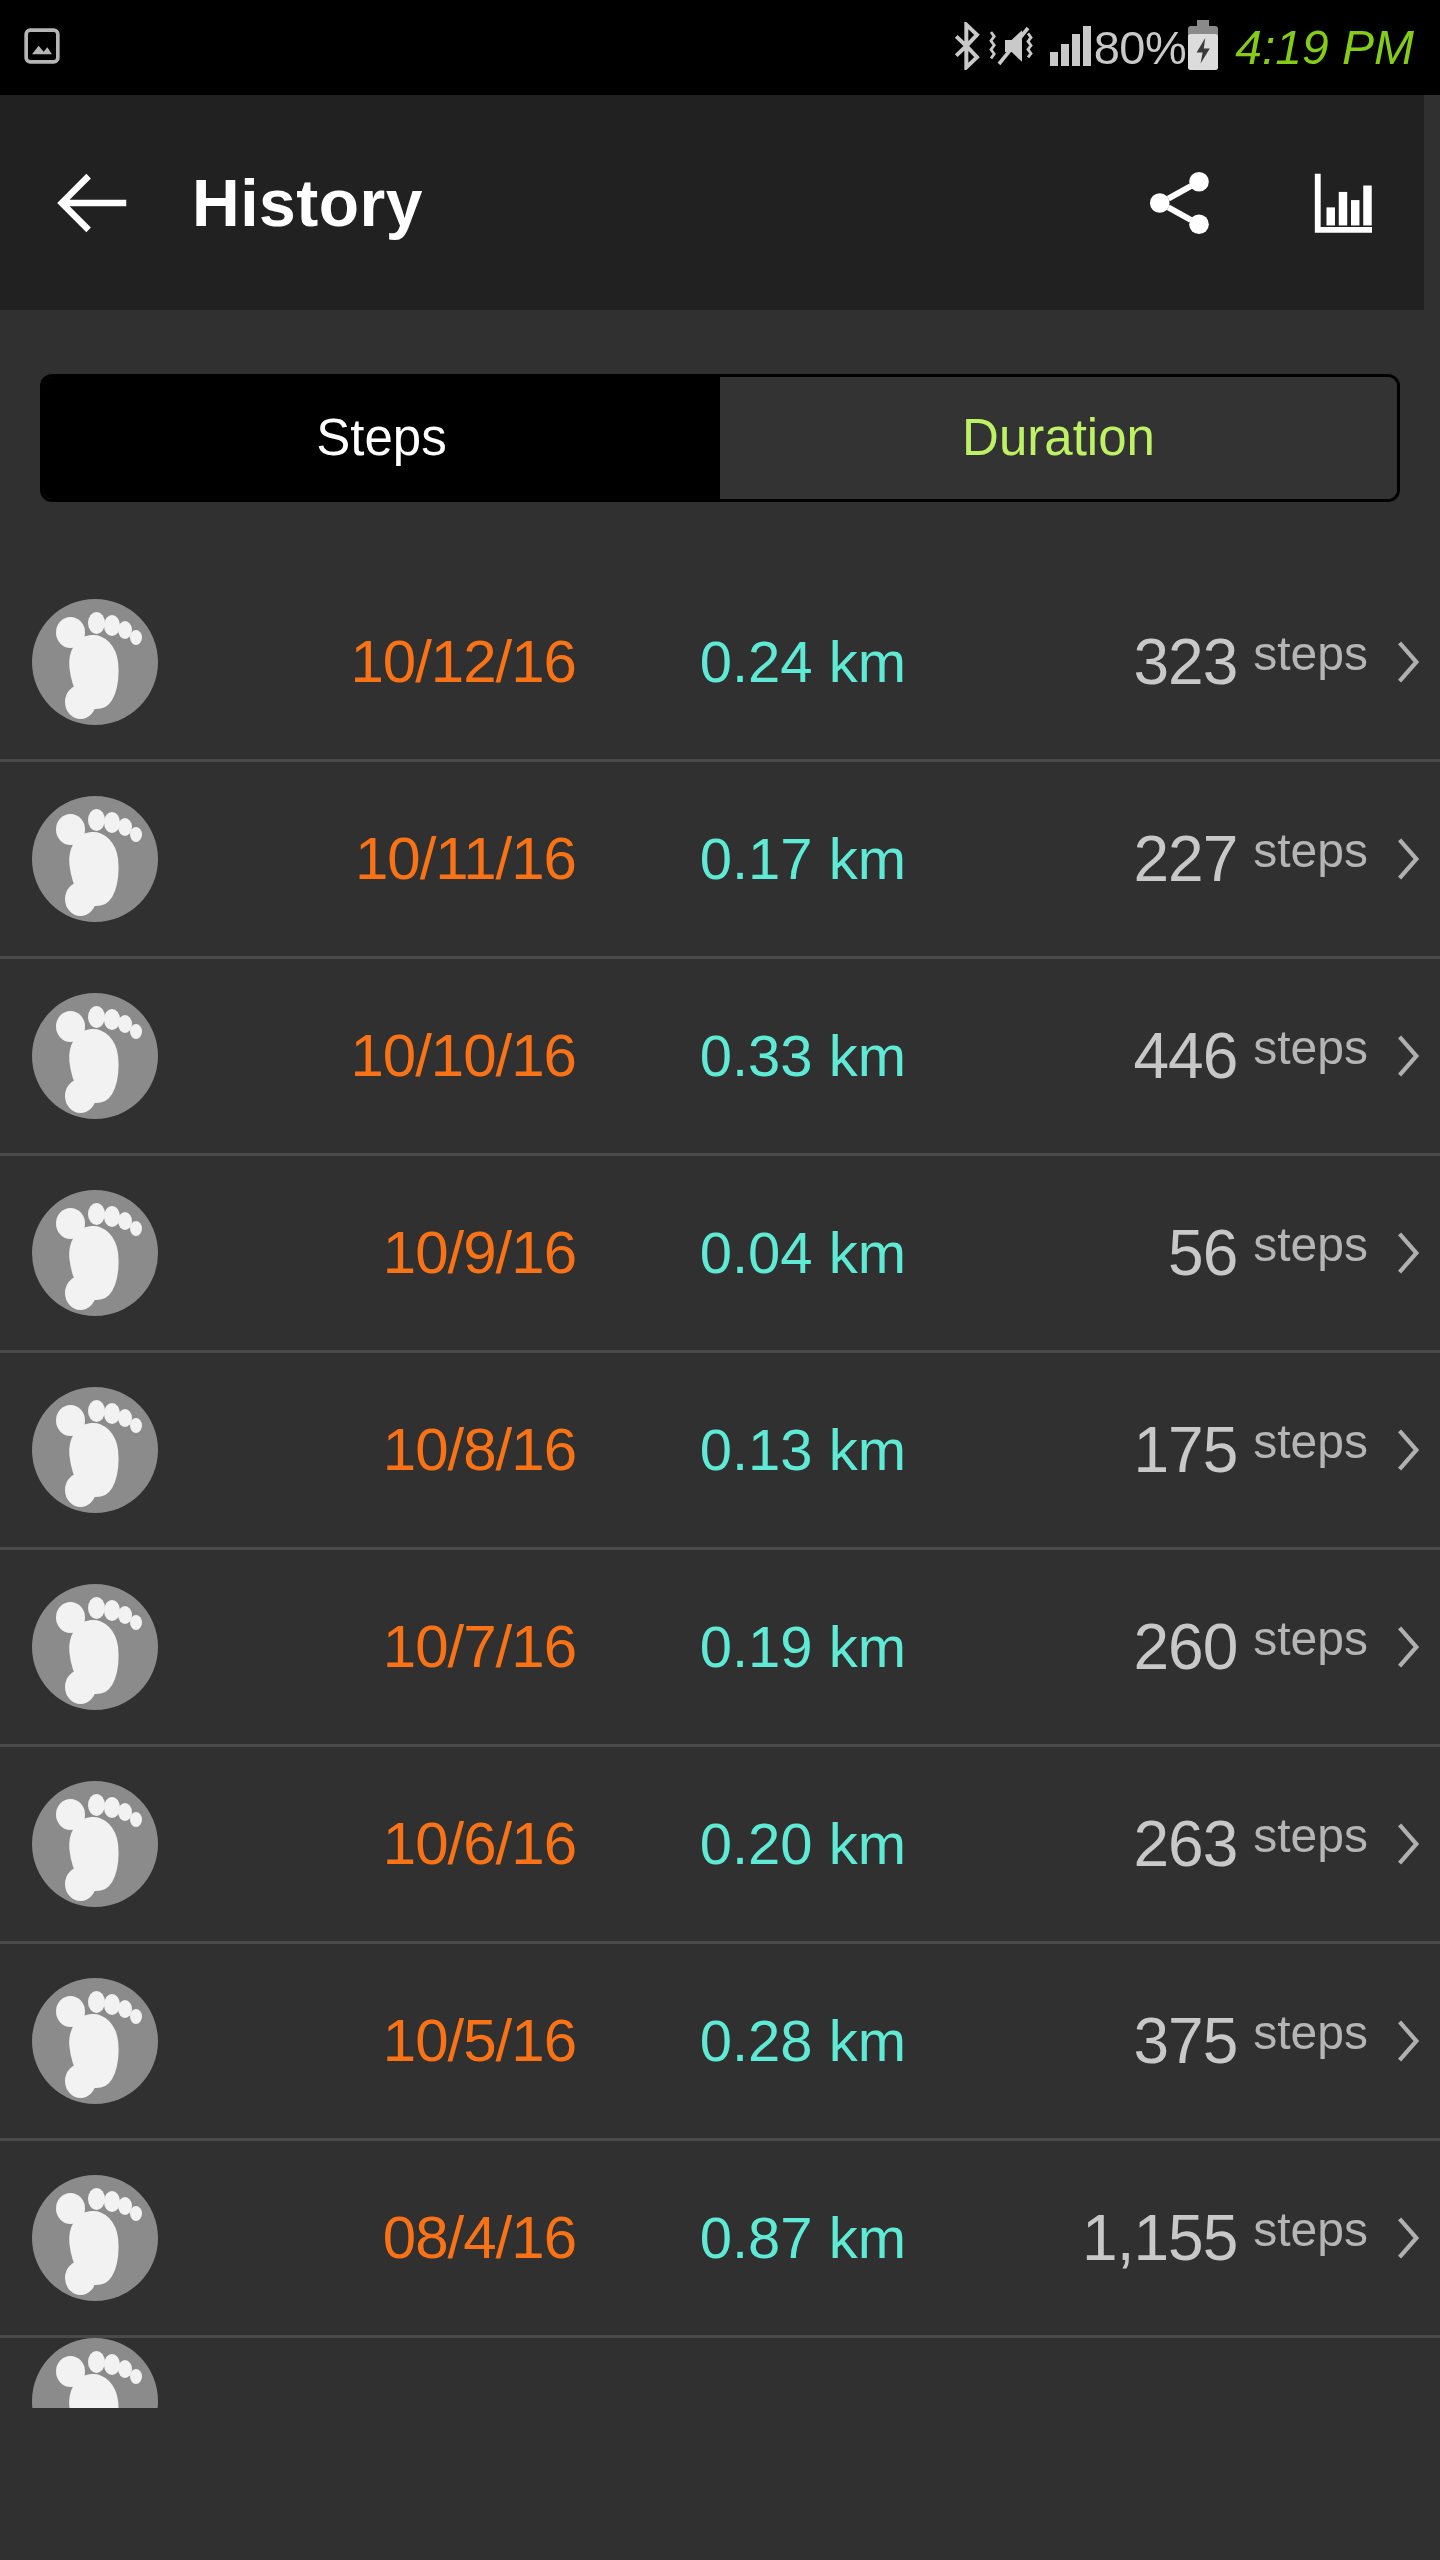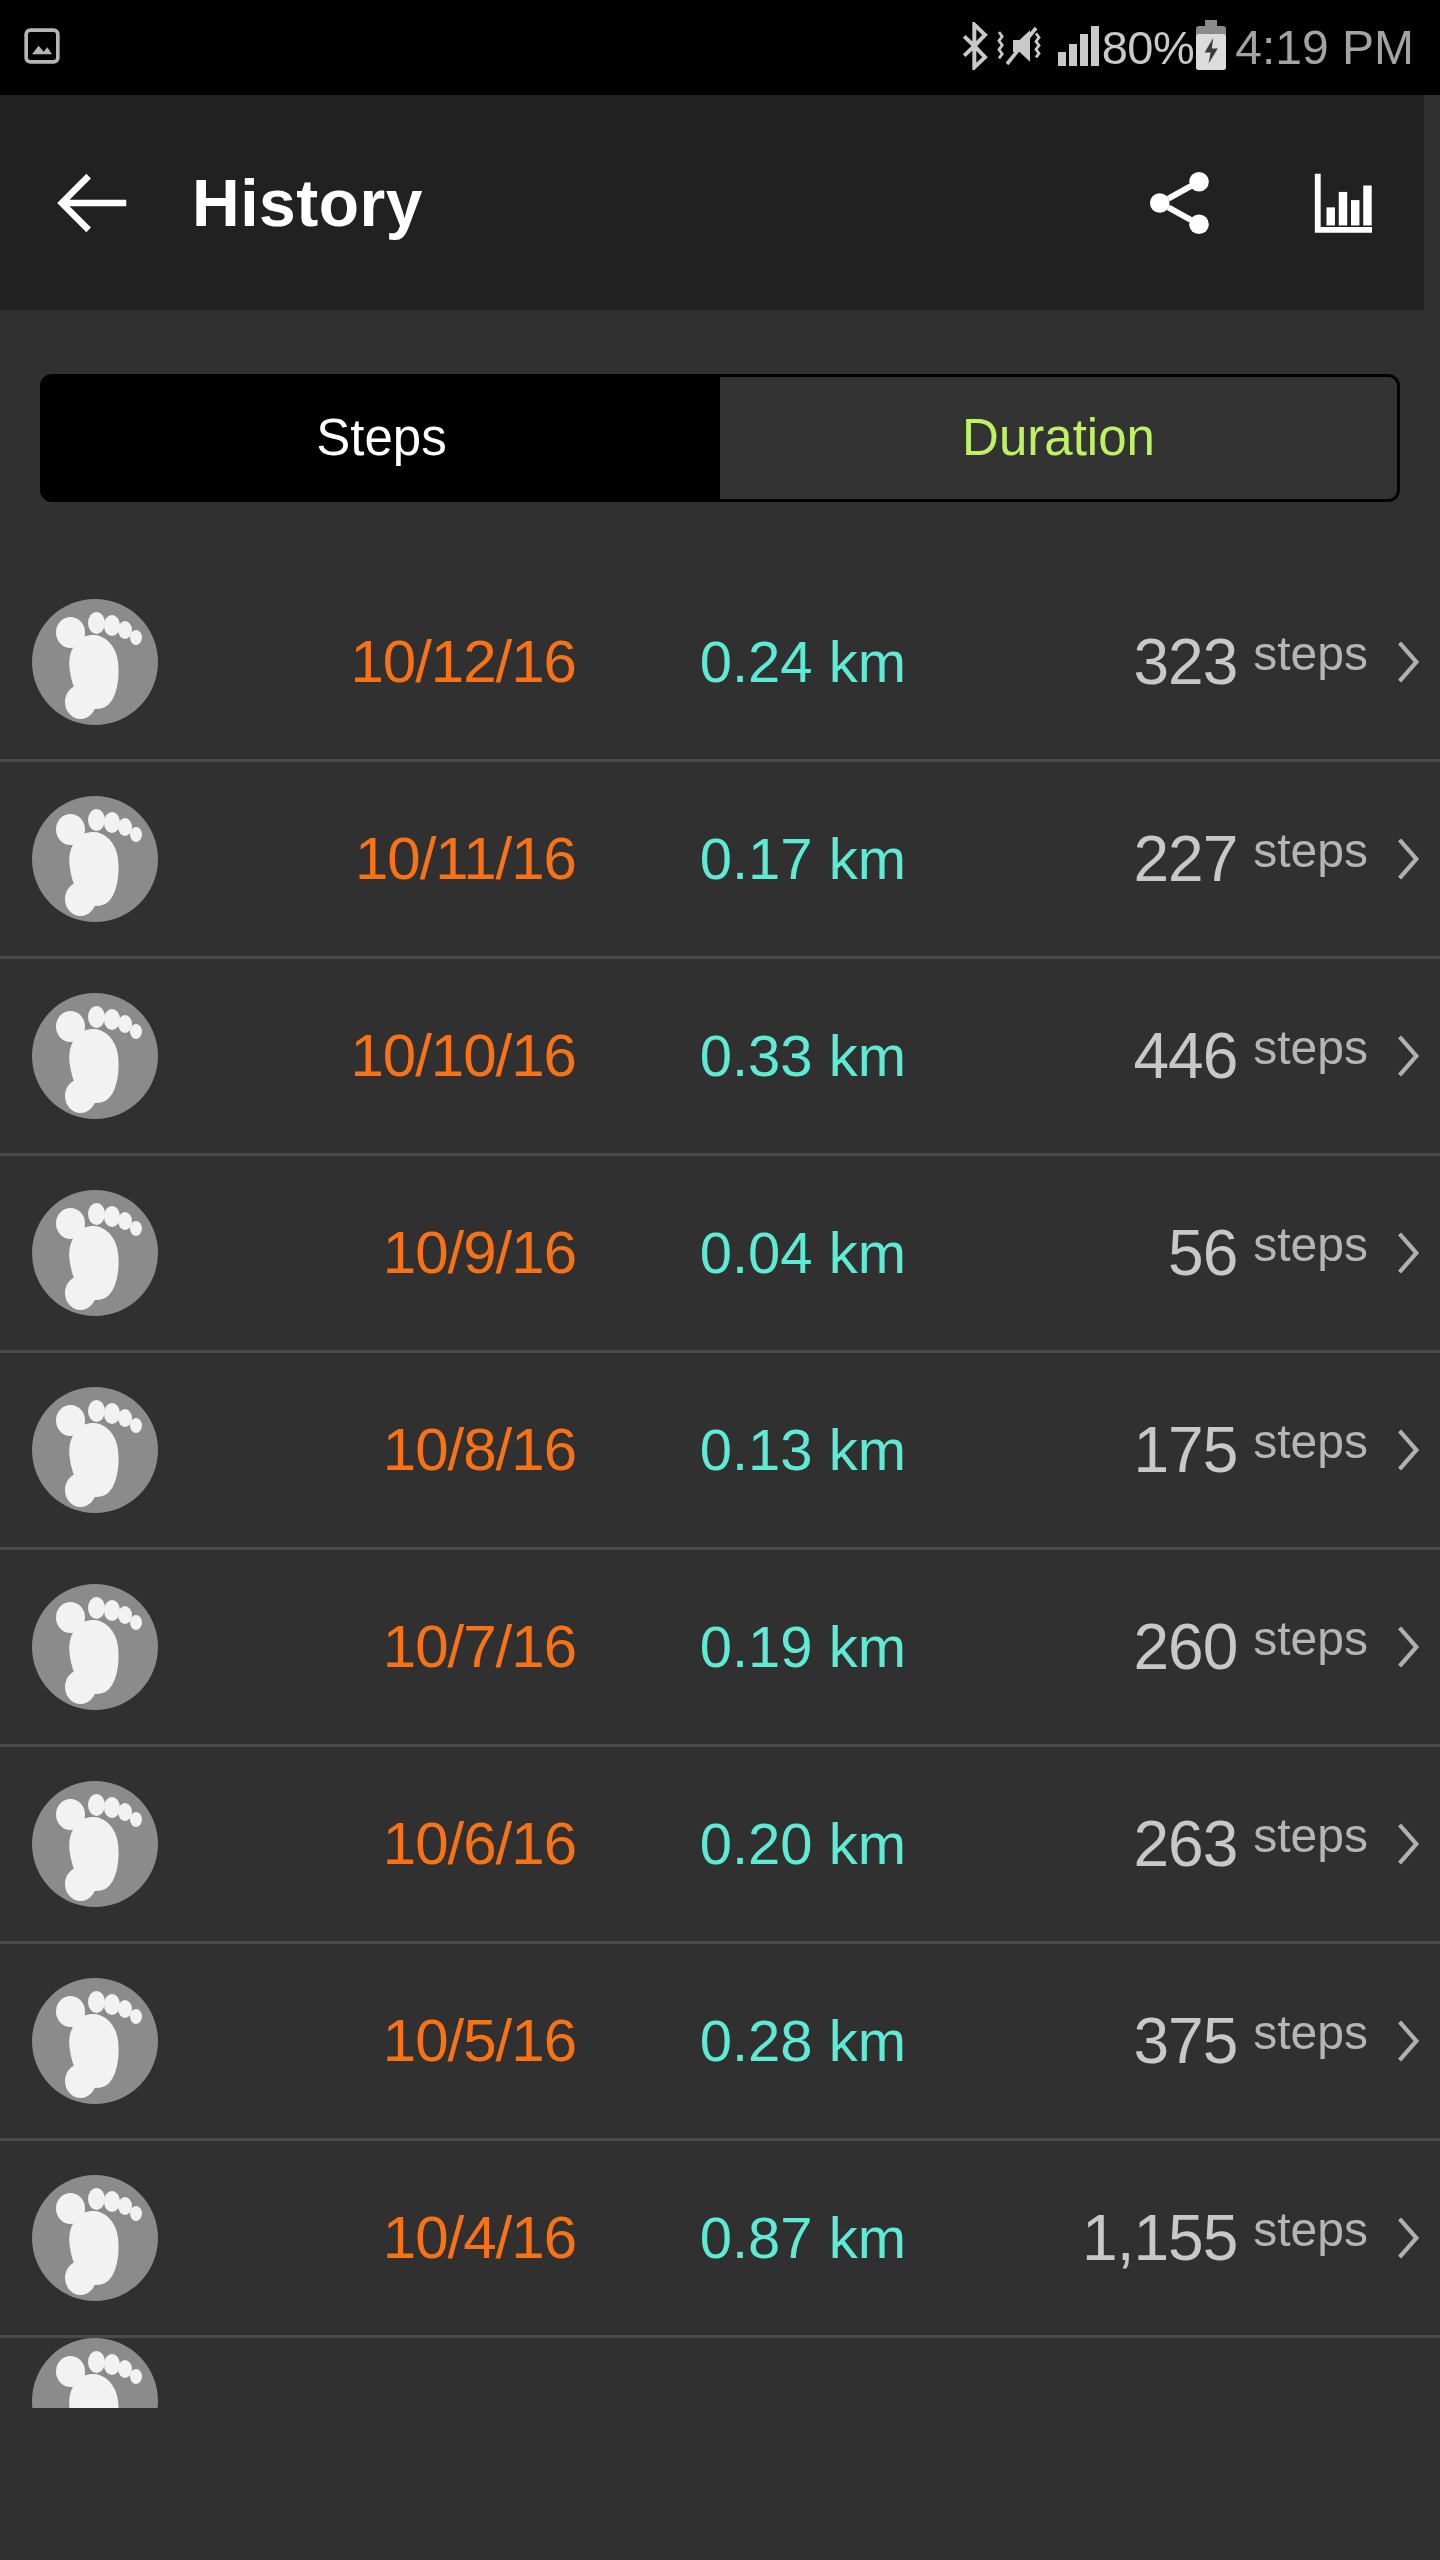--- a/index.html
+++ b/index.html
@@ -22,22 +22,22 @@
   #status-right{
     margin-left:auto;
     display:flex; align-items:center; 
   }
   .sb-icon{ display:block; }
   #status-battery-text{
     color:#c9c9c9; font-size:47px; letter-spacing:-0.5px;
     line-height:1;
   }
   #status-clock{
-    color:#a3a3a3; font-size:48px; letter-spacing:0px;
-    line-height:1; margin-left:7px;
+    color:#84cc16; font-size:48px; letter-spacing:0px;
+    line-height:1; margin-left:15px;font-style:italic;
   }
 
   
   #app-bar{
     position:relative;
     height:215px; width:1424px;
     background:#212121;
     display:flex; align-items:center;
     padding:0 38px 0 46px;
   }
@@ -455,21 +455,21 @@
       <div class="history-row">
         <div class="row-avatar">
           <span class="toe toe-big"></span>
           <span class="toe toe-2"></span>
           <span class="toe toe-3"></span>
           <span class="toe toe-4"></span>
           <span class="toe toe-5"></span>
           <span class="foot foot-sole"></span>
           <span class="foot foot-heel"></span>
         </div>
-        <div class="row-date">10/4/16</div>
+        <div class="row-date">08/4/16</div>
         <div class="row-distance">0.87 km</div>
         <div class="row-steps">
           <span class="steps-value">1,155</span>
           <span class="steps-label">steps</span>
         </div>
         <div class="row-chevron">
           <svg width="34" height="54" viewBox="0 0 10 16">
             <path d="M2 1.2L8 8l-6 6.8" fill="none" stroke="#b0b0b0" stroke-width="1.5"></path>
           </svg>
         </div>

